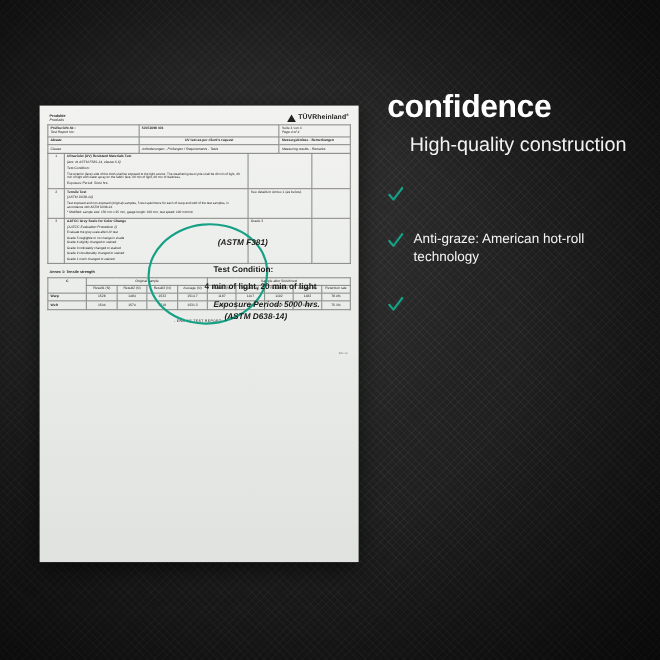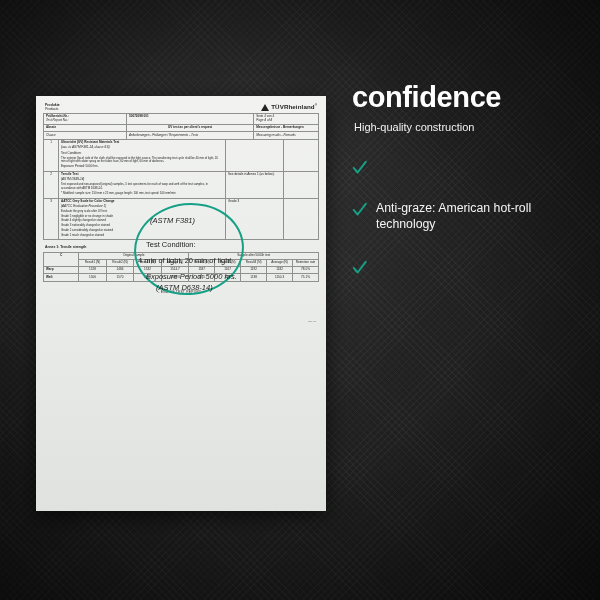--- a/index.html
+++ b/index.html
@@ -60,42 +60,42 @@
 
   
   .ellipse{
     position:absolute;left:134px;top:203px;width:110px;height:92px;
     border:2.2px solid #16a085;border-radius:50%;
     transform:rotate(-6deg);
     box-sizing:border-box;
     pointer-events:none;
   }
   .anno{
-    position:absolute;color:#1c1c1c;font-weight:normal;font-style:italic;
-    font-size:7.5px;white-space:nowrap;
+    position:absolute;color:#1c1c1c;font-weight:bold;font-style:italic;
+    font-size:7.5px;white-space:nowrap;margin-left:48px;
   }
   .anno1{left:150px;top:216px;}
   .anno2{left:146px;top:240px;font-style:normal;}
   .anno3{left:138px;top:256px;font-style:normal;}
   .anno4{left:146px;top:272px;}
   .anno5{left:156px;top:283px;}
 
   
   .right{
     position:absolute;left:352px;top:82px;width:236px;color:#fff;
   }
   .head1{
     font-size:30px;font-weight:bold;line-height:0.95;letter-spacing:-0.4px;
     margin:0;
   }
   .head2{
     font-size:29px;font-weight:bold;line-height:0.95;letter-spacing:-0.4px;
     margin:2px 0 0 0;
   }
-  .sub{font-size:11px;margin:9px 0 0 2px;color:#f2f2f2;font-weight:normal;}
+  .sub{font-size:18px;margin:9px 0 0 2px;color:#f2f2f2;font-weight:normal;text-align:center;}
 
   .feat{display:flex;align-items:flex-start;gap:9px;margin-top:25px;}
   .tick{flex:0 0 auto;width:15px;height:15px;margin-top:2px;}
   .feat-text{font-size:12.3px;line-height:1.35;color:#f5f5f5;}
 </style>
 </head>
 <body>
 
 <div class="stage">
   <div class="bg"></div>

